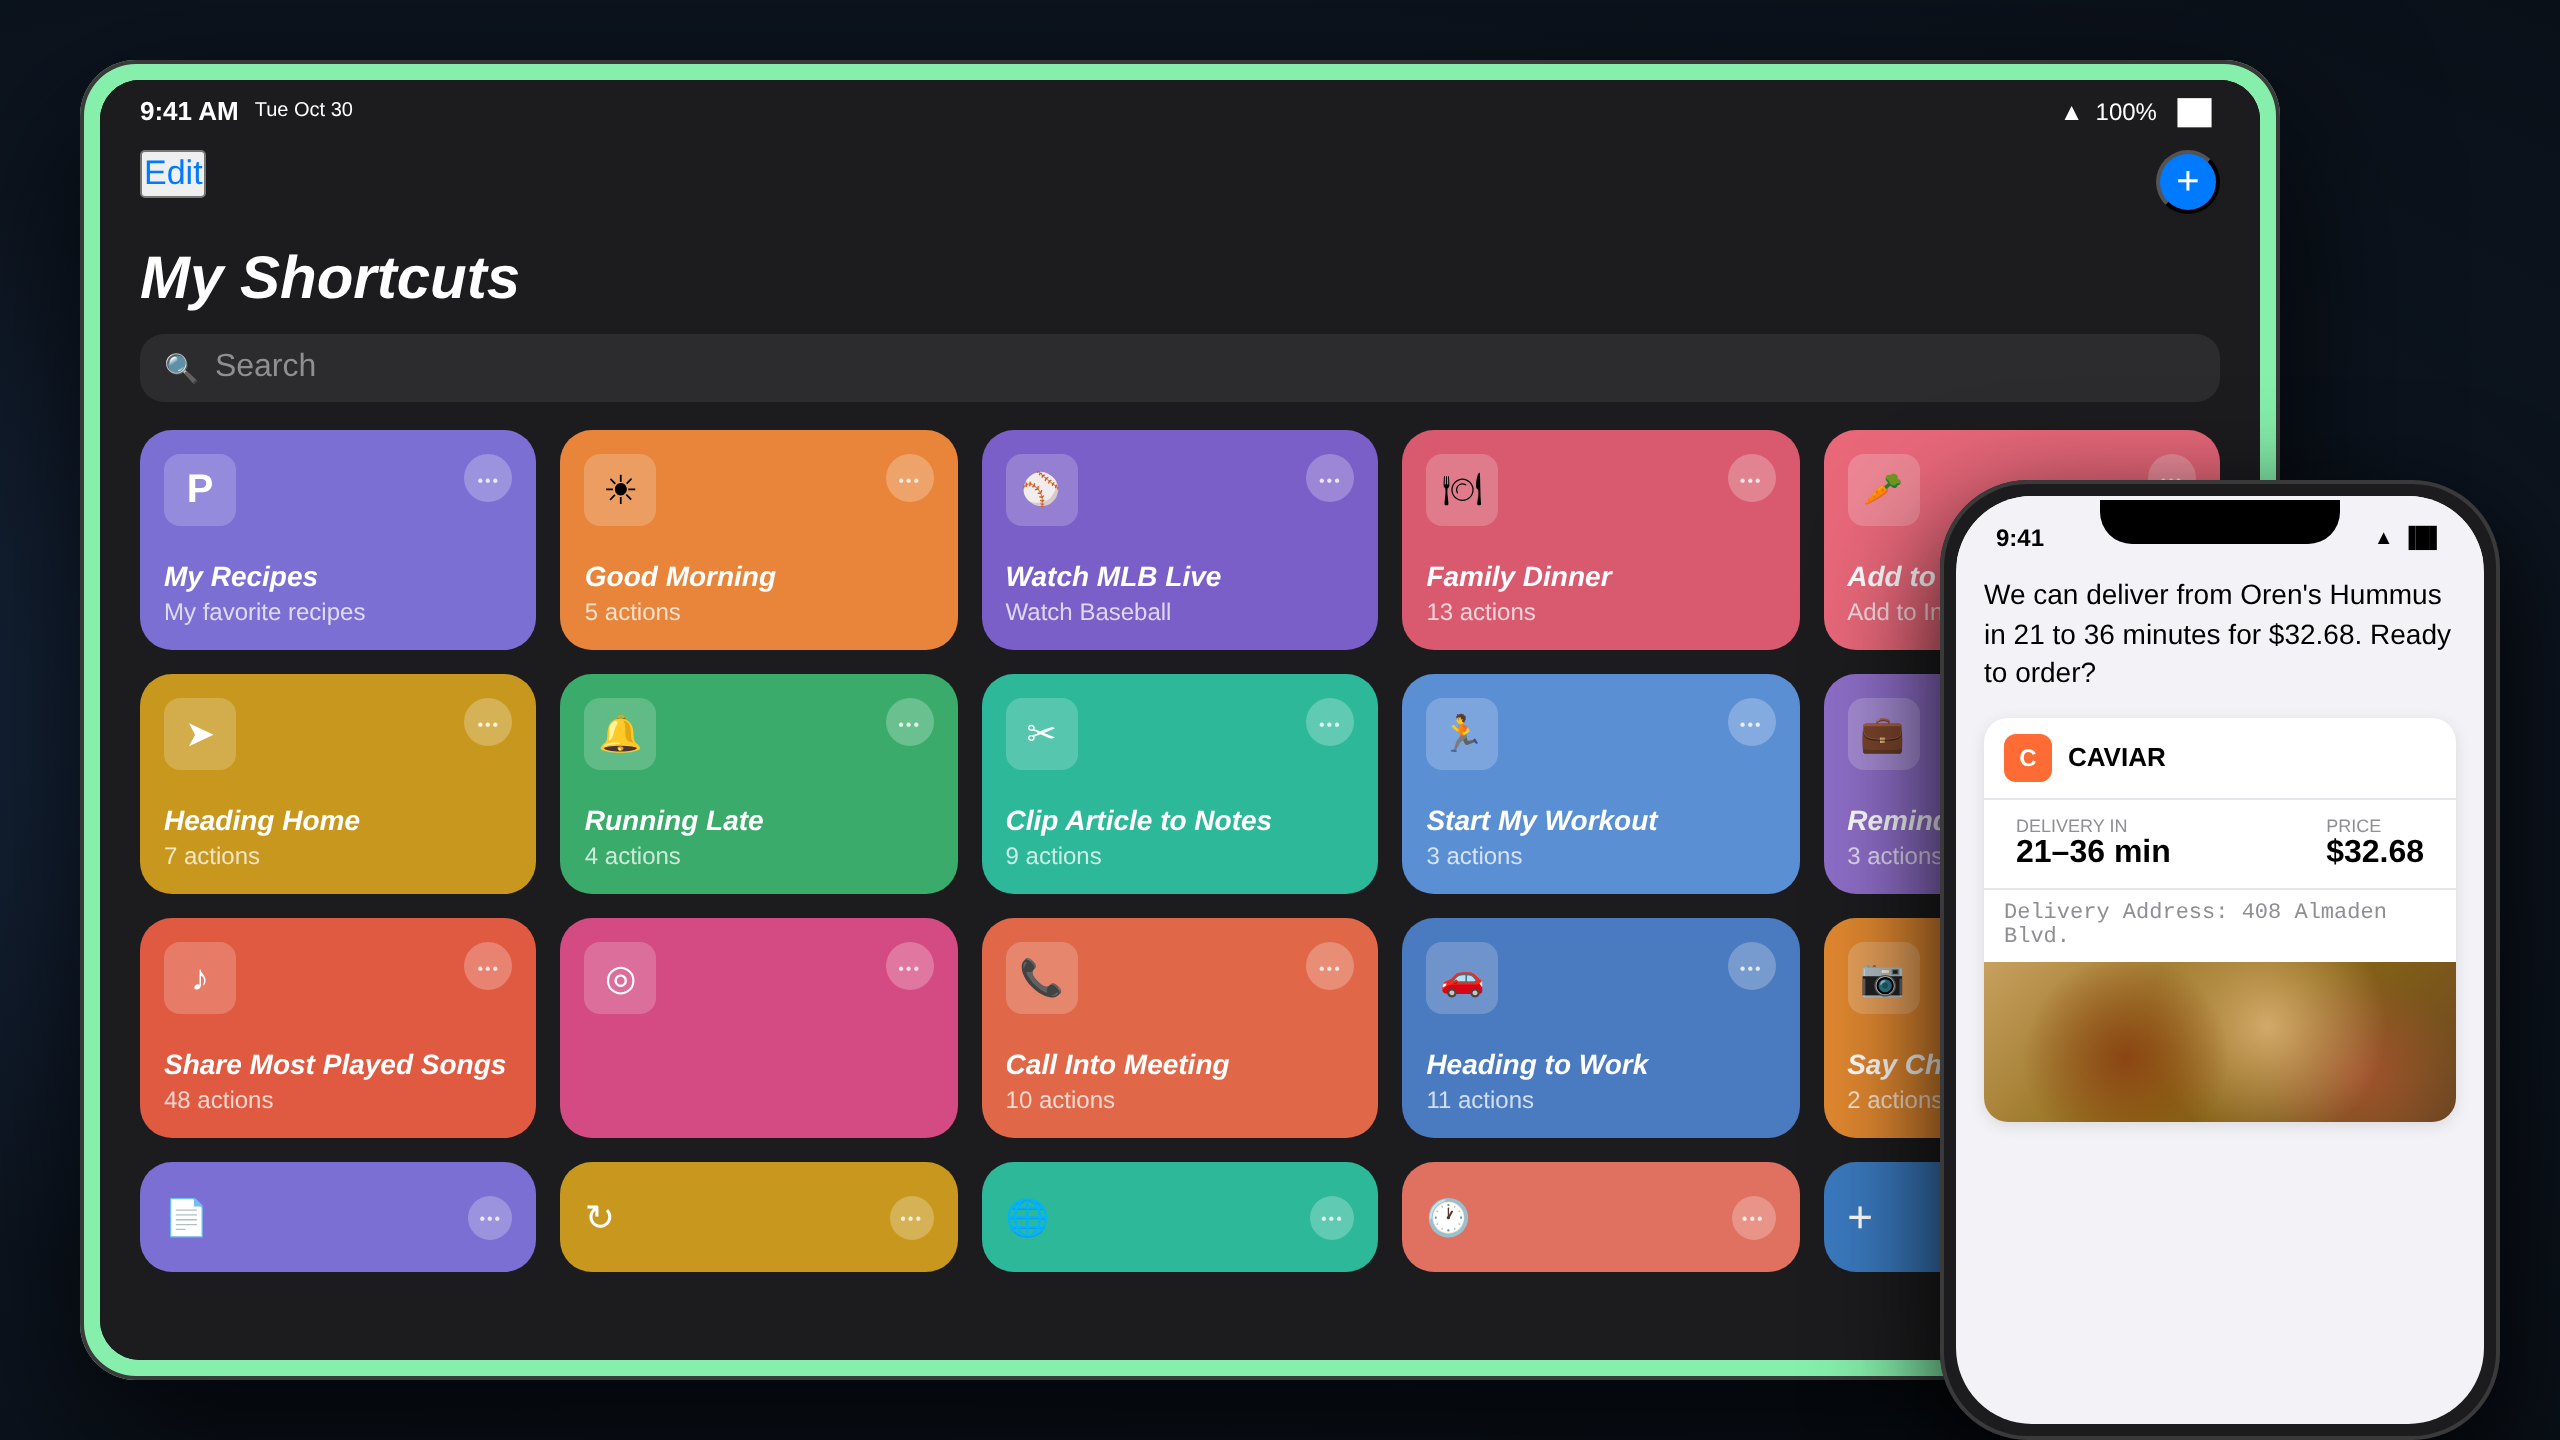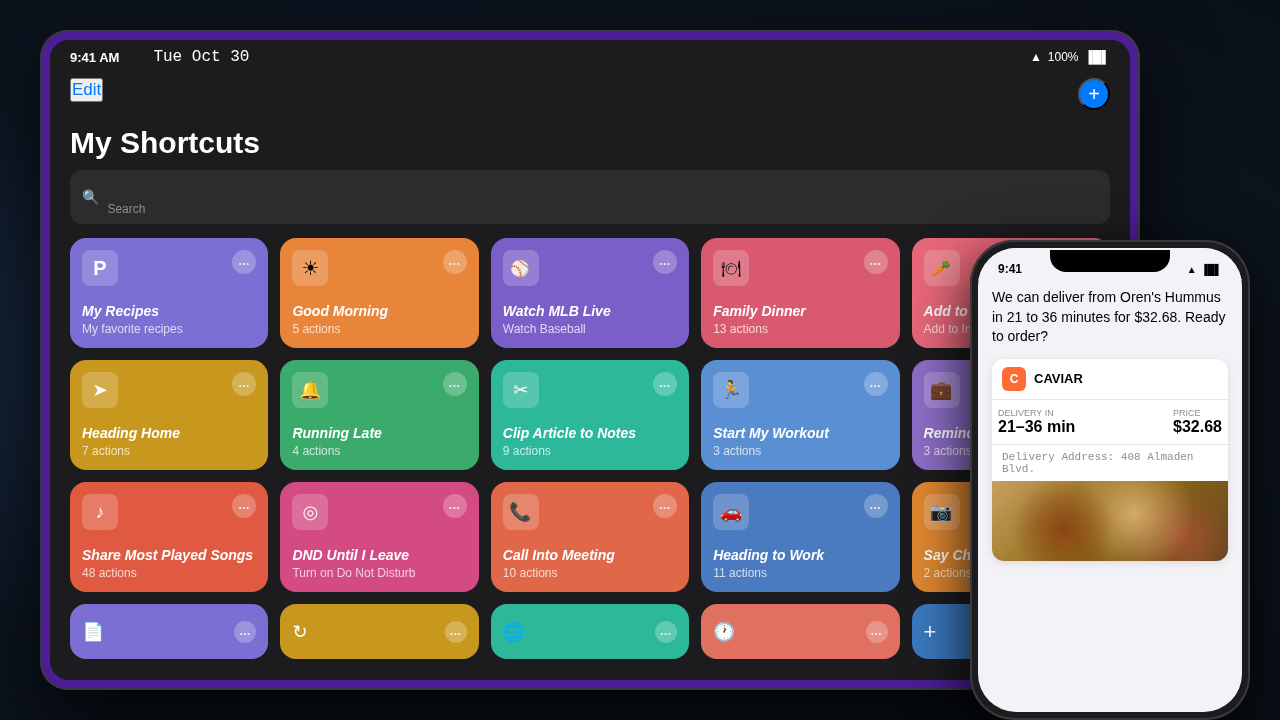--- a/index.html
+++ b/index.html
@@ -19,21 +19,21 @@
       background: radial-gradient(ellipse at 30% 50%, #1a2d4a 0%, #0d1520 60%, #0a1018 100%);
     }
 
     
     .ipad {
       position: absolute;
       top: 30px;
       left: 40px;
       width: 1100px;
       height: 660px;
-      background: #4c1d95;
+      background: #86efac;
       border-radius: 28px;
       box-shadow: 0 30px 80px rgba(0,0,0,0.8), inset 0 0 0 2px #3a3a3a;
       overflow: hidden;
     }
 
     .ipad-screen {
       position: absolute;
       top: 10px;
       left: 10px;
       right: 10px;
@@ -58,24 +58,23 @@
       align-items: center;
       padding: 8px 20px;
       background: #1c1c1e;
     }
     .status-time {
       font-size: 13px;
       font-weight: 600;
       color: #fff;
     }
     .status-date {
-      font-size: 16px;
+      font-size: 10px;
       color: #fff;
-      margin-left: 26px;
-      font-family: Liberation Mono, monospace;
+      margin-left: 0;
     }
     .status-right {
       display: flex;
       align-items: center;
       gap: 6px;
     }
     .wifi-icon { color: #fff; font-size: 12px; }
     .battery-text { color: #fff; font-size: 12px; }
 
     
@@ -104,34 +103,35 @@
       font-size: 20px;
       cursor: pointer;
     }
 
     
     .page-title {
       font-size: 30px;
       font-weight: 700;
       color: #fff;
       padding: 8px 20px 10px;
+      font-style: italic;
     }
 
     
     .search-bar {
       margin: 0 20px 14px;
       background: #2c2c2e;
       border-radius: 12px;
       display: flex;
       align-items: center;
       padding: 8px 12px;
       gap: 8px;
     }
     .search-icon-wrap { color: #8e8e93; font-size: 14px; }
-    .search-placeholder { color: #8e8e93; font-size: 12px; margin-top: 24px; }
+    .search-placeholder { color: #8e8e93; font-size: 16px; }
 
     
     .shortcuts-grid {
       display: grid;
       grid-template-columns: repeat(5, 1fr);
       gap: 12px;
       padding: 0 20px;
       overflow: hidden;
     }
 
@@ -315,21 +315,21 @@
       justify-content: center;
       color: #fff;
       font-size: 12px;
       font-weight: 700;
     }
     .caviar-name { font-size: 13px; font-weight: 600; color: #000; }
 
     .delivery-stats {
       display: flex;
       justify-content: space-between;
-      padding: 8px 6px;
+      padding: 8px 16px;
       border-bottom: 1px solid #e5e5ea;
     }
     .stat-label { font-size: 9px; color: #8e8e93; text-transform: uppercase; }
     .stat-value { font-size: 16px; font-weight: 700; color: #000; }
 
     .delivery-address {
       padding: 6px 10px;
       font-size: 11px;
       color: #8e8e93;
       font-family: Liberation Mono, monospace;
@@ -563,24 +563,20 @@
 
         <div class="shortcut-card card-pink-dark">
           <div class="card-top">
             <div class="card-icon" style="background:rgba(255,255,255,0.2);">
               <span style="font-size:18px; color:#fff;">◎</span>
             </div>
             <div class="card-more">
               <span class="dots"></span>
             </div>
           </div>
-          <div class="card-bottom">
-            <div class="card-title">DND Until I Leave</div>
-            <div class="card-subtitle">Turn on Do Not Disturb</div>
-          </div>
         </div>
 
         <div class="shortcut-card card-red-orange">
           <div class="card-top">
             <div class="card-icon" style="background:rgba(255,255,255,0.2);">
               <span style="font-size:18px;">📞</span>
             </div>
             <div class="card-more">
               <span class="dots"></span>
             </div>

